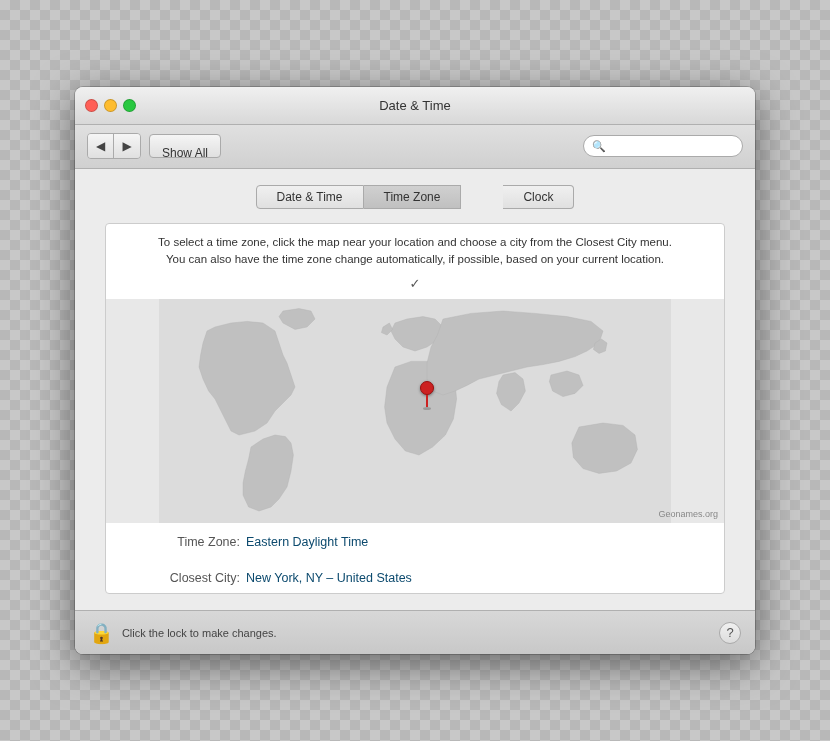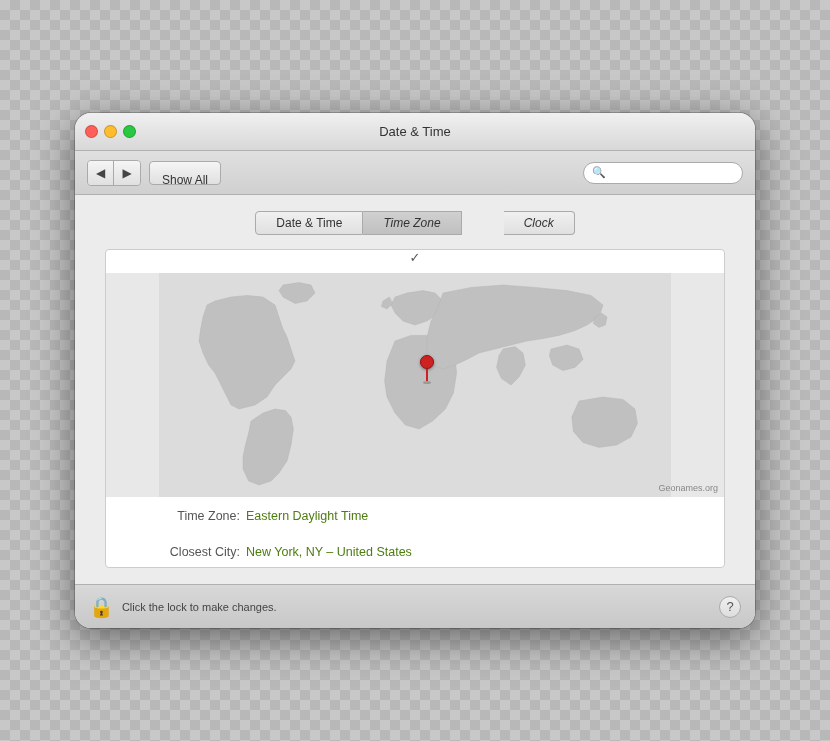--- a/index.html
+++ b/index.html
@@ -13,21 +13,21 @@
       background-size: 20px 20px;
       display: flex;
       align-items: center;
       justify-content: center;
       font-family: -apple-system, "Helvetica Neue", Helvetica, Arial, sans-serif;
     }
 
     .window {
       width: 680px;
       background: #ececec;
-      border-radius: 16px;
+      border-radius: 8px;
       box-shadow: 0 10px 40px rgba(0,0,0,0.5), 0 0 0 1px rgba(0,0,0,0.2);
       overflow: hidden;
     }
 
     
     .titlebar {
       background: linear-gradient(to bottom, #f0f0f0, #d8d8d8);
       border-bottom: 1px solid #b0b0b0;
       height: 38px;
       display: flex;
@@ -154,21 +154,20 @@
       border-radius: 4px 0 0 4px;
     }
 
     .tab:last-child {
       border-radius: 0 4px 4px 0;
       margin-left: 42px;
     }
 
     .tab + .tab {
       border-left: none;
-      font-style: italic;
     }
 
     .tab.active {
       background: linear-gradient(to bottom, #d0d0d0, #c0c0c0);
       font-weight: 500;
     }
 
     
     .map-container {
       background: white;
@@ -271,21 +270,21 @@
     }
 
     .info-label {
       width: 110px;
       text-align: right;
       color: #555;
       padding-right: 6px;
     }
 
     .info-value {
-      color: #4d7c0f;
+      color: #0c4a6e;
     }
 
     
     .bottom-bar {
       background: linear-gradient(to bottom, #d8d8d8, #c8c8c8);
       border-top: 1px solid #b0b0b0;
       height: 44px;
       display: flex;
       align-items: center;
       padding: 0 14px;
@@ -353,20 +352,24 @@
       <div class="tab active">
         <span>Time Zone</span>
       </div>
       <div class="tab">
         <span>Clock</span>
       </div>
     </div>
 
     <div class="map-container">
 
+      <div class="instruction-text">
+        To select a time zone, click the map near your location and choose a city from the Closest City menu.<br>
+        You can also have the time zone change automatically, if possible, based on your current location.
+      </div>
 
       <div class="checkbox-row">
         <span class="checkbox-icon">✓</span>
       </div>
 
       <div class="world-map">
         <svg viewBox="0 0 640 280" xmlns="http://www.w3.org/2000/svg">
           <rect width="640" height="280" fill="#dcdcdc"></rect>
 
           <path d="M 60,40 L 70,35 L 90,30 L 110,28 L 130,30 L 145,40 L 150,55 L 155,70 L 160,80 L 165,95 L 170,110 L 165,120 L 155,130 L 145,140 L 135,155 L 120,165 L 100,170 L 90,165 L 85,155 L 80,145 L 75,135 L 70,125 L 62,115 L 55,100 L 50,85 L 52,70 L 55,55 Z" fill="#c0c0c0" stroke="#b0b0b0" stroke-width="0.5"></path>

